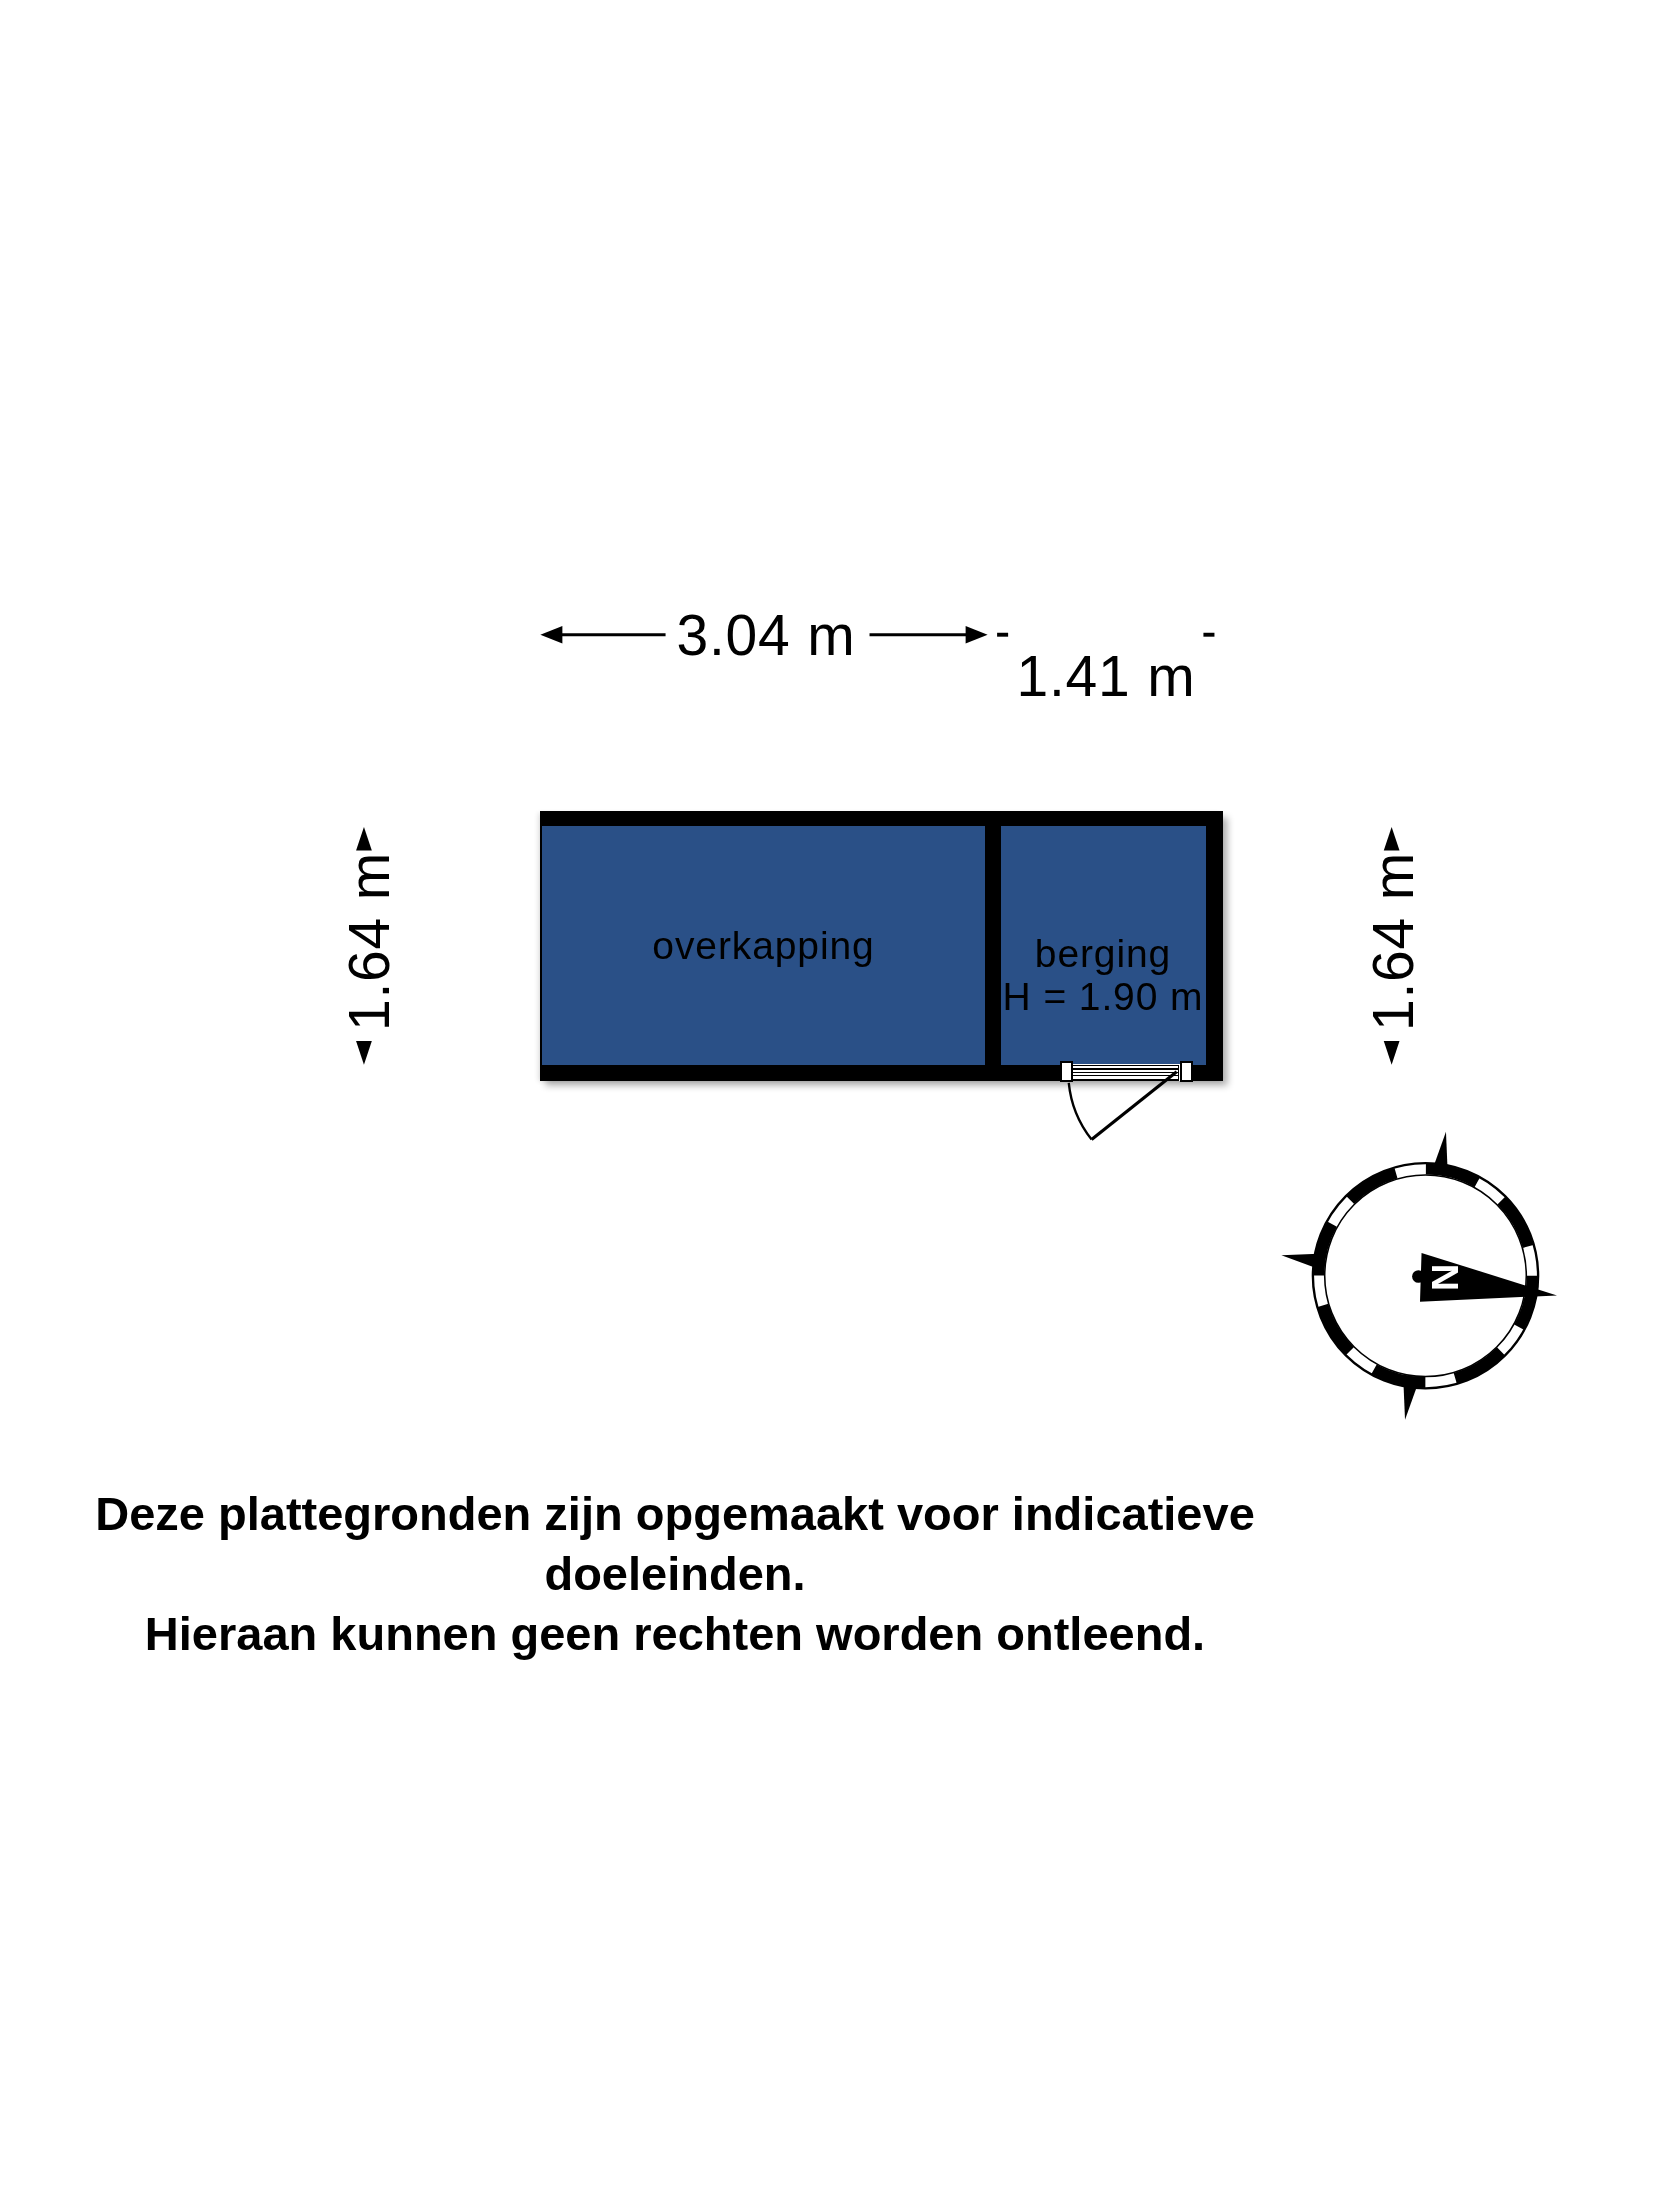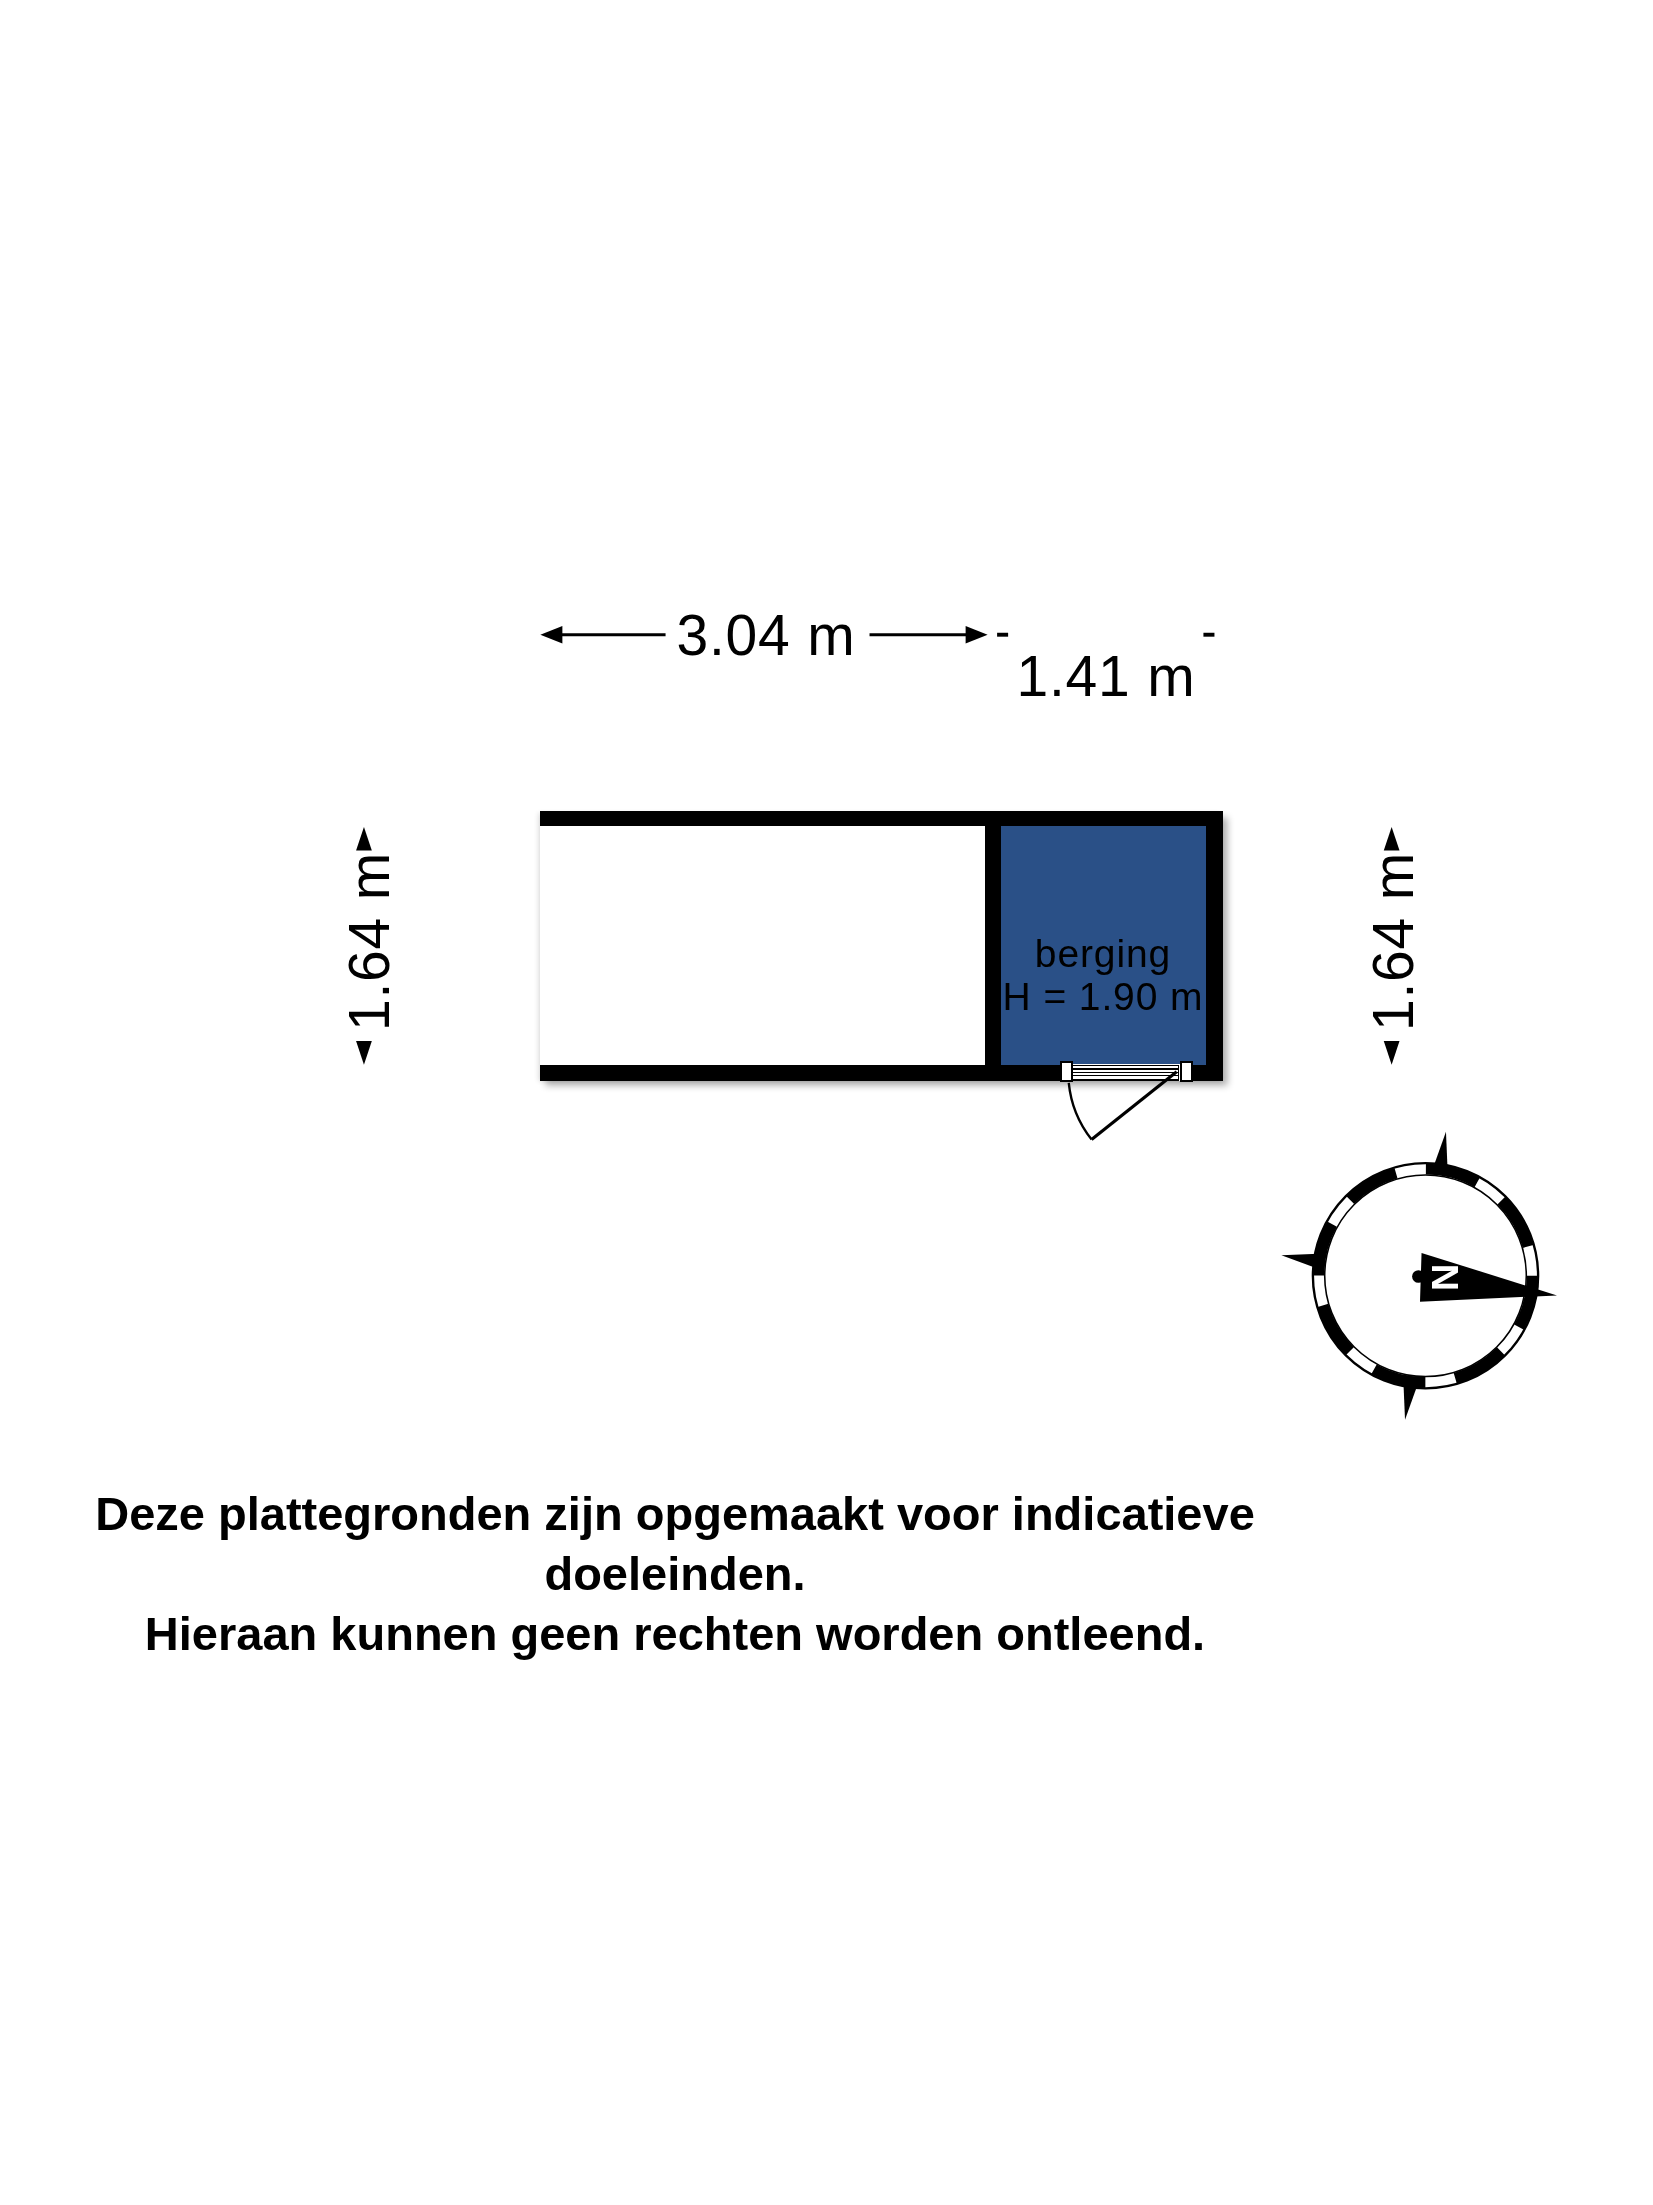--- a/index.html
+++ b/index.html
@@ -85,20 +85,23 @@
 </head>
 <body>
 
 <div class="abs dim-label dim-top-left">3.04 m</div>
 <div class="abs dim-label dim-top-right">1.41 m</div>
 
 <div class="abs dim-label dim-side-left">1.64 m</div>
 <div class="abs dim-label dim-side-right">1.64 m</div>
 
 <div id="plan" class="abs">
+  <div class="room room-overkapping">
+    <div class="room-label">overkapping</div>
+  </div>
   <div class="room room-berging">
     <div class="room-label berging-block">
       <div>berging</div>
       <div>H = 1.90 m</div>
     </div>
   </div>
 
   <div class="wall wall-top"></div>
   <div class="wall wall-bottom"></div>
   <div class="wall wall-right"></div>

